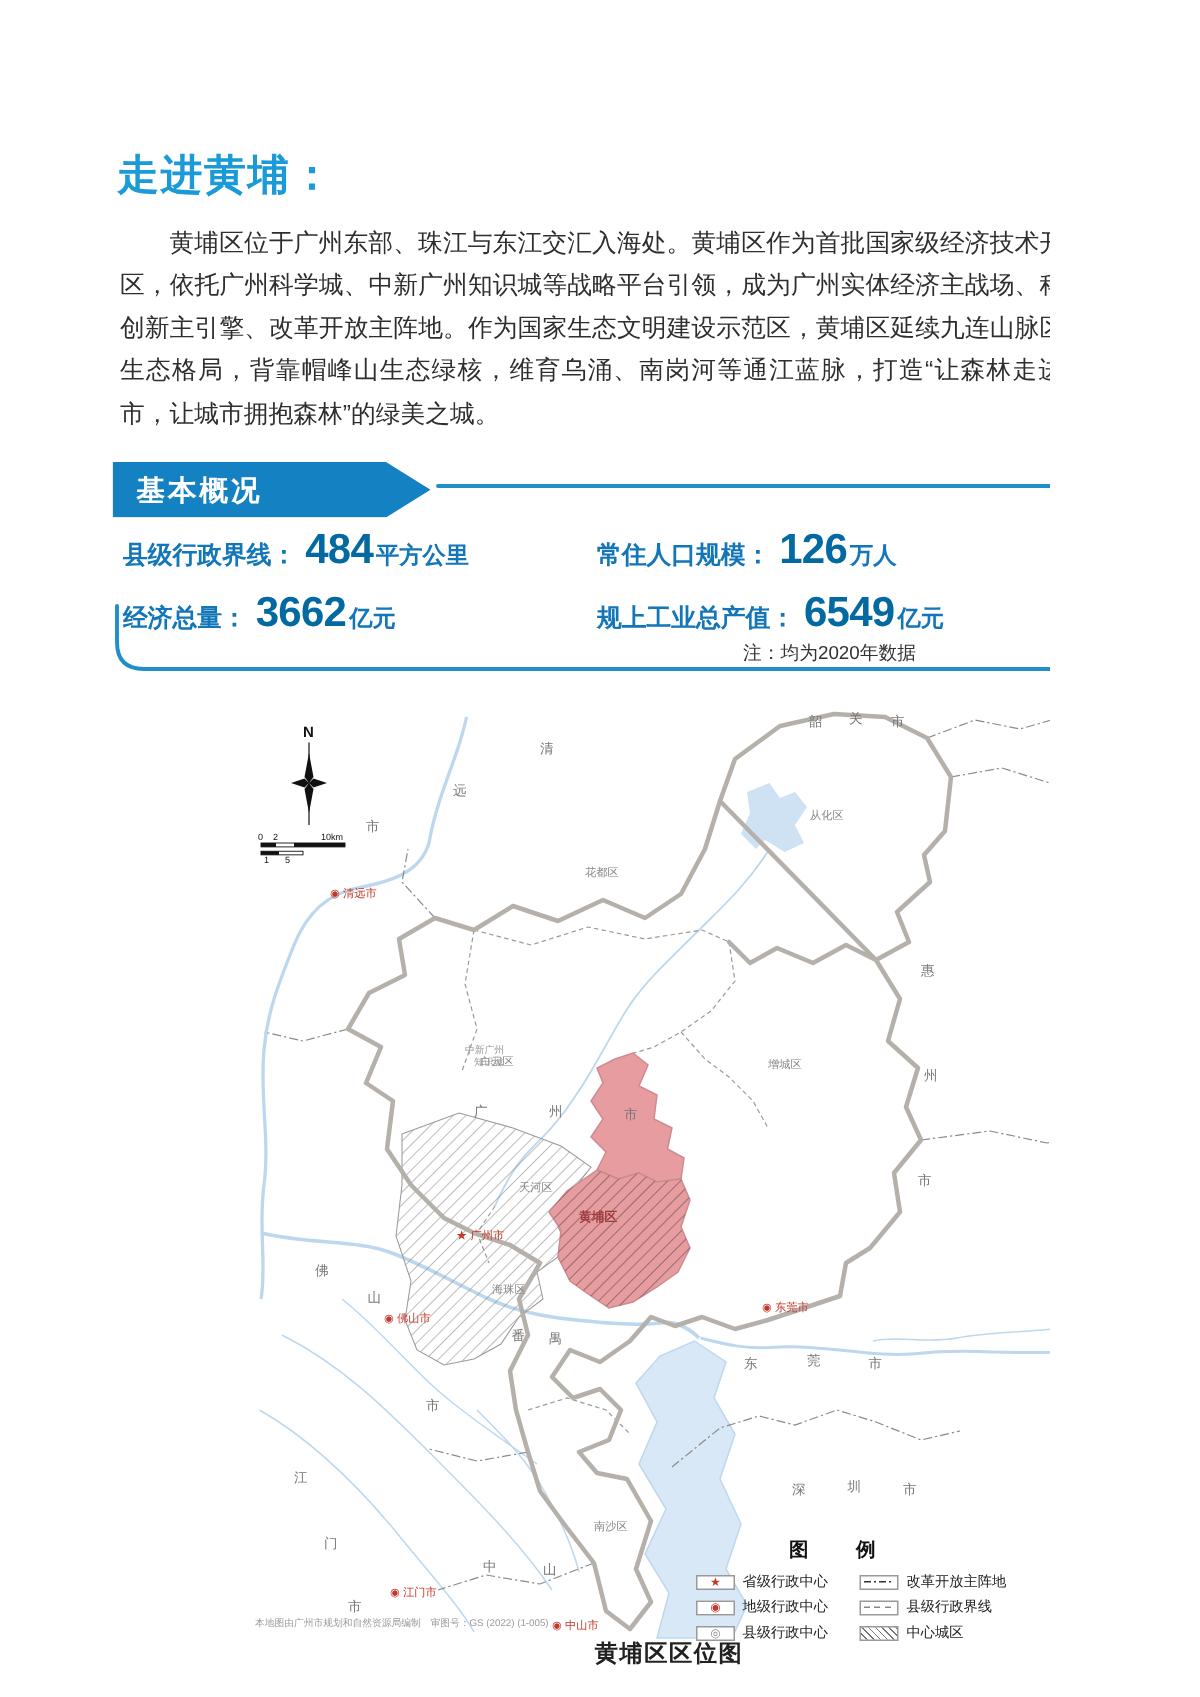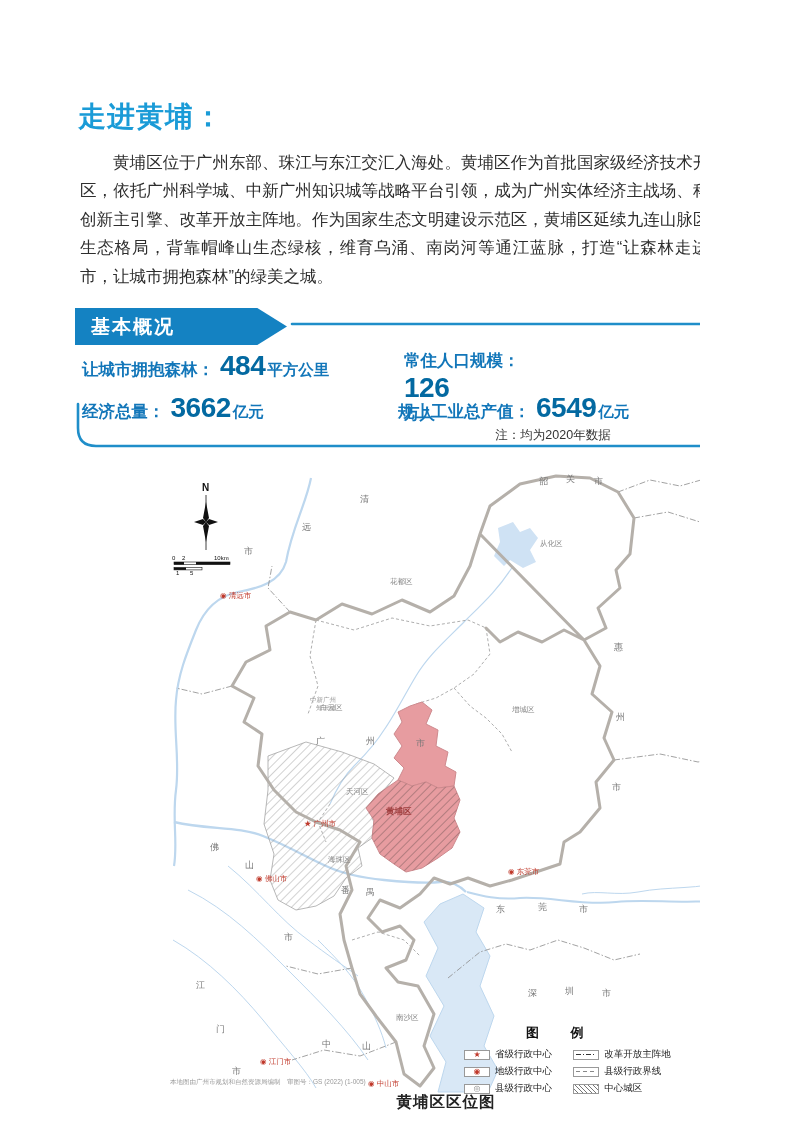--- a/index.html
+++ b/index.html
@@ -65,25 +65,25 @@
 
   <svg class="abs stat-border" width="680" height="142" viewBox="0 0 680 142">
     <path d="M 222 6 H 648 Q 666 6 666 24 V 110 Q 666 128 648 128 H 26 Q 8 128 8 110 V 86" fill="none" stroke="#1F8EC9" stroke-width="2.6" stroke-linecap="round"></path>
   </svg>
 
   <div class="abs banner">
     <span>基本概况</span>
   </div>
 
   <div class="abs stat-row" style="left:82px;top:350px;">
-    <span class="stat-label">让城市拥抱森林：</span>
+    <span class="stat-label">县级行政界线：</span>
     <span class="stat-value">484</span>
     <span class="stat-unit">平方公里</span>
   </div>
-  <div class="abs stat-row" style="left:398px;top:350px;flex-direction:column;">
+  <div class="abs stat-row" style="left:398px;top:350px;">
     <span class="stat-label">常住人口规模：</span>
     <span class="stat-value">126</span>
     <span class="stat-unit">万人</span>
   </div>
   <div class="abs stat-row" style="left:82px;top:392px;">
     <span class="stat-label">经济总量：</span>
     <span class="stat-value">3662</span>
     <span class="stat-unit">亿元</span>
   </div>
   <div class="abs stat-row" style="left:398px;top:392px;">

